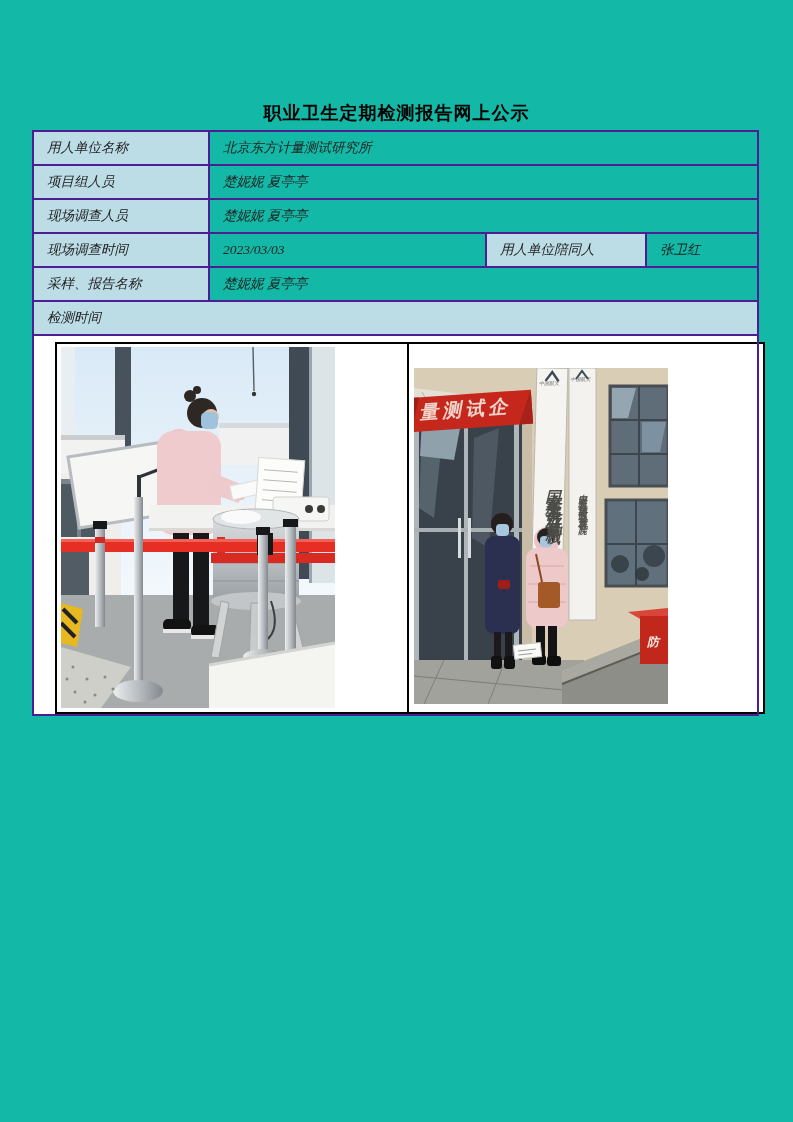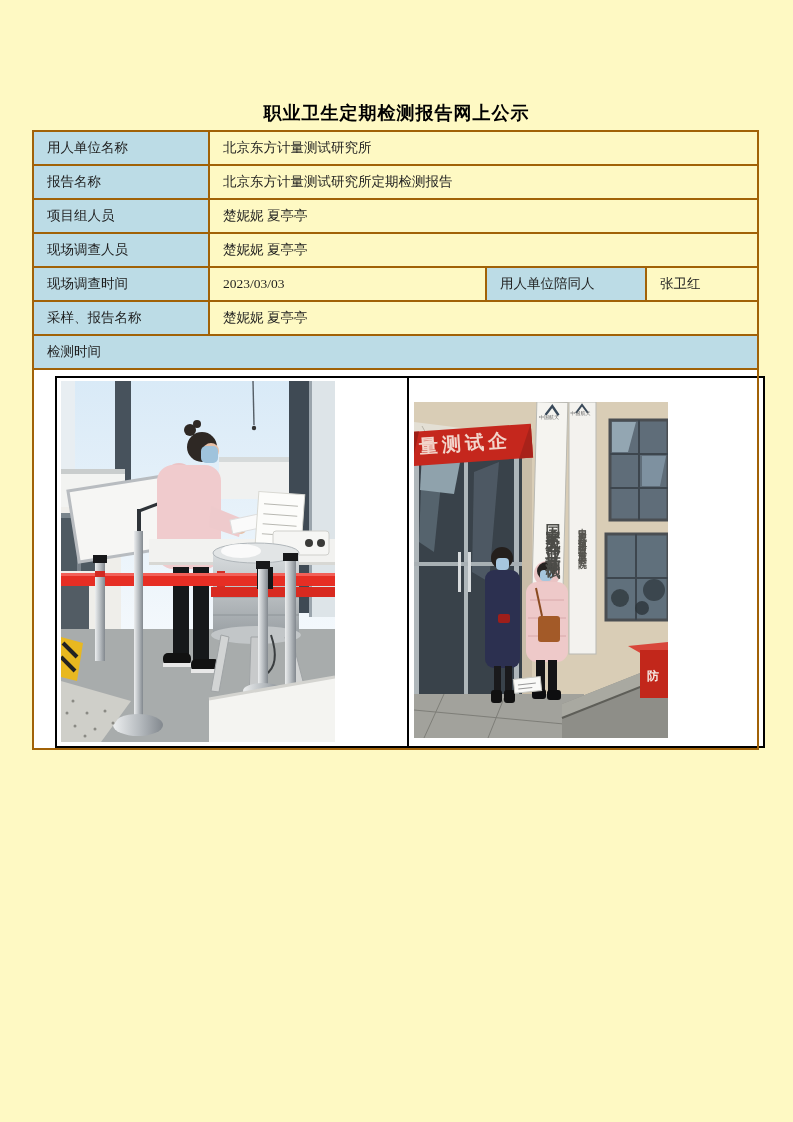--- a/index.html
+++ b/index.html
@@ -1,23 +1,23 @@
 <!DOCTYPE html>
 <html><head>
 <meta charset="utf-8">
 <style>
   html,body{margin:0;padding:0;background:#ffffff;}
-  .page{position:relative;width:793px;height:1122px;background:#fef9c3;overflow:hidden;
+  .page{position:relative;width:793px;height:1122px;background:#14b8a6;overflow:hidden;
         font-family:"Liberation Serif", serif;color:#222;}
   .doc-title{position:absolute;left:0;top:101px;width:793px;text-align:center;
         font-size:18px;font-weight:bold;color:#000;letter-spacing:1px;}
   table.info-table{position:absolute;left:32px;top:130px;width:725px;
         border-collapse:collapse;table-layout:fixed;}
-  table.info-table td{border:2px solid #a16207;height:32px;font-size:13.5px;
-        padding:0 0 0 13px;vertical-align:middle;color:#1f1f1f;}
+  table.info-table td{border:2px solid #4c1d95;height:32px;font-size:13.5px;
+        padding:0 0 0 13px;vertical-align:middle;color:#1f1f1f;font-style:italic;}
   td.label-cell{background:#bcdce6;}
   td.photo-title-cell{background:#bcdce6;}
   td.photo-area-cell{height:398px;vertical-align:top;padding:0;background:#fff;}
   .photo-box{margin:6px 0 0 8px;width:706px;height:368px;border:2px solid #000;
         display:flex;background:#fff;}
   .photo-pane-left{width:350px;border-right:2px solid #000;position:relative;}
   .photo-pane-right{flex:1;position:relative;}
   .photo-svg{position:absolute;display:block;}
   .svg-left{left:4px;top:3px;}
   .svg-right{left:5px;top:24px;}
@@ -49,24 +49,20 @@
         <col style="width:277px">
         <col style="width:160px">
         <col style="width:112px">
     </colgroup>
     <tbody>
       <tr>
         <td class="label-cell">用人单位名称</td>
         <td colspan="3">北京东方计量测试研究所</td>
       </tr>
       <tr>
-        <td class="label-cell">报告名称</td>
-        <td colspan="3">北京东方计量测试研究所定期检测报告</td>
-      </tr>
-      <tr>
         <td class="label-cell">项目组人员</td>
         <td colspan="3">楚妮妮 夏亭亭</td>
       </tr>
       <tr>
         <td class="label-cell">现场调查人员</td>
         <td colspan="3">楚妮妮 夏亭亭</td>
       </tr>
       <tr>
         <td class="label-cell">现场调查时间</td>
         <td>2023/03/03</td>

